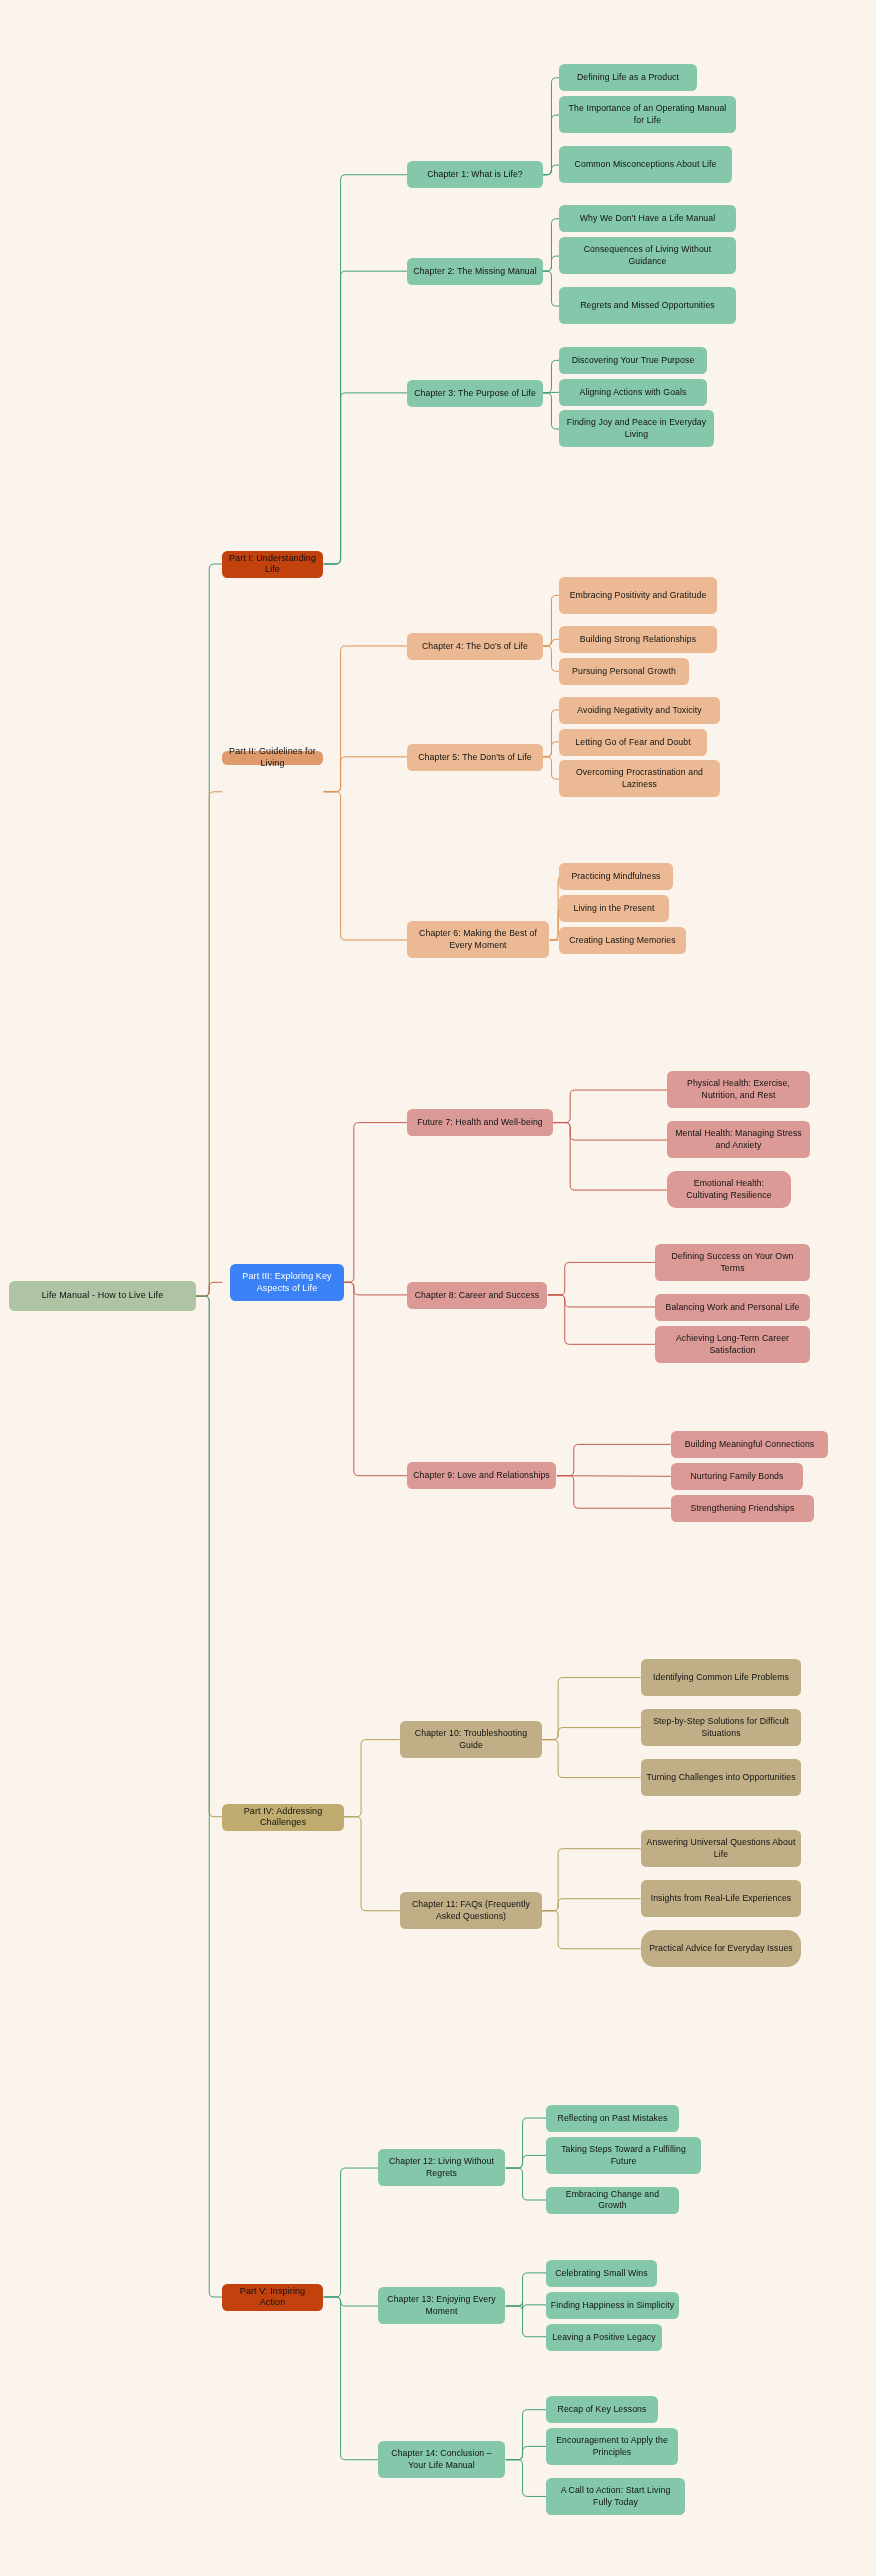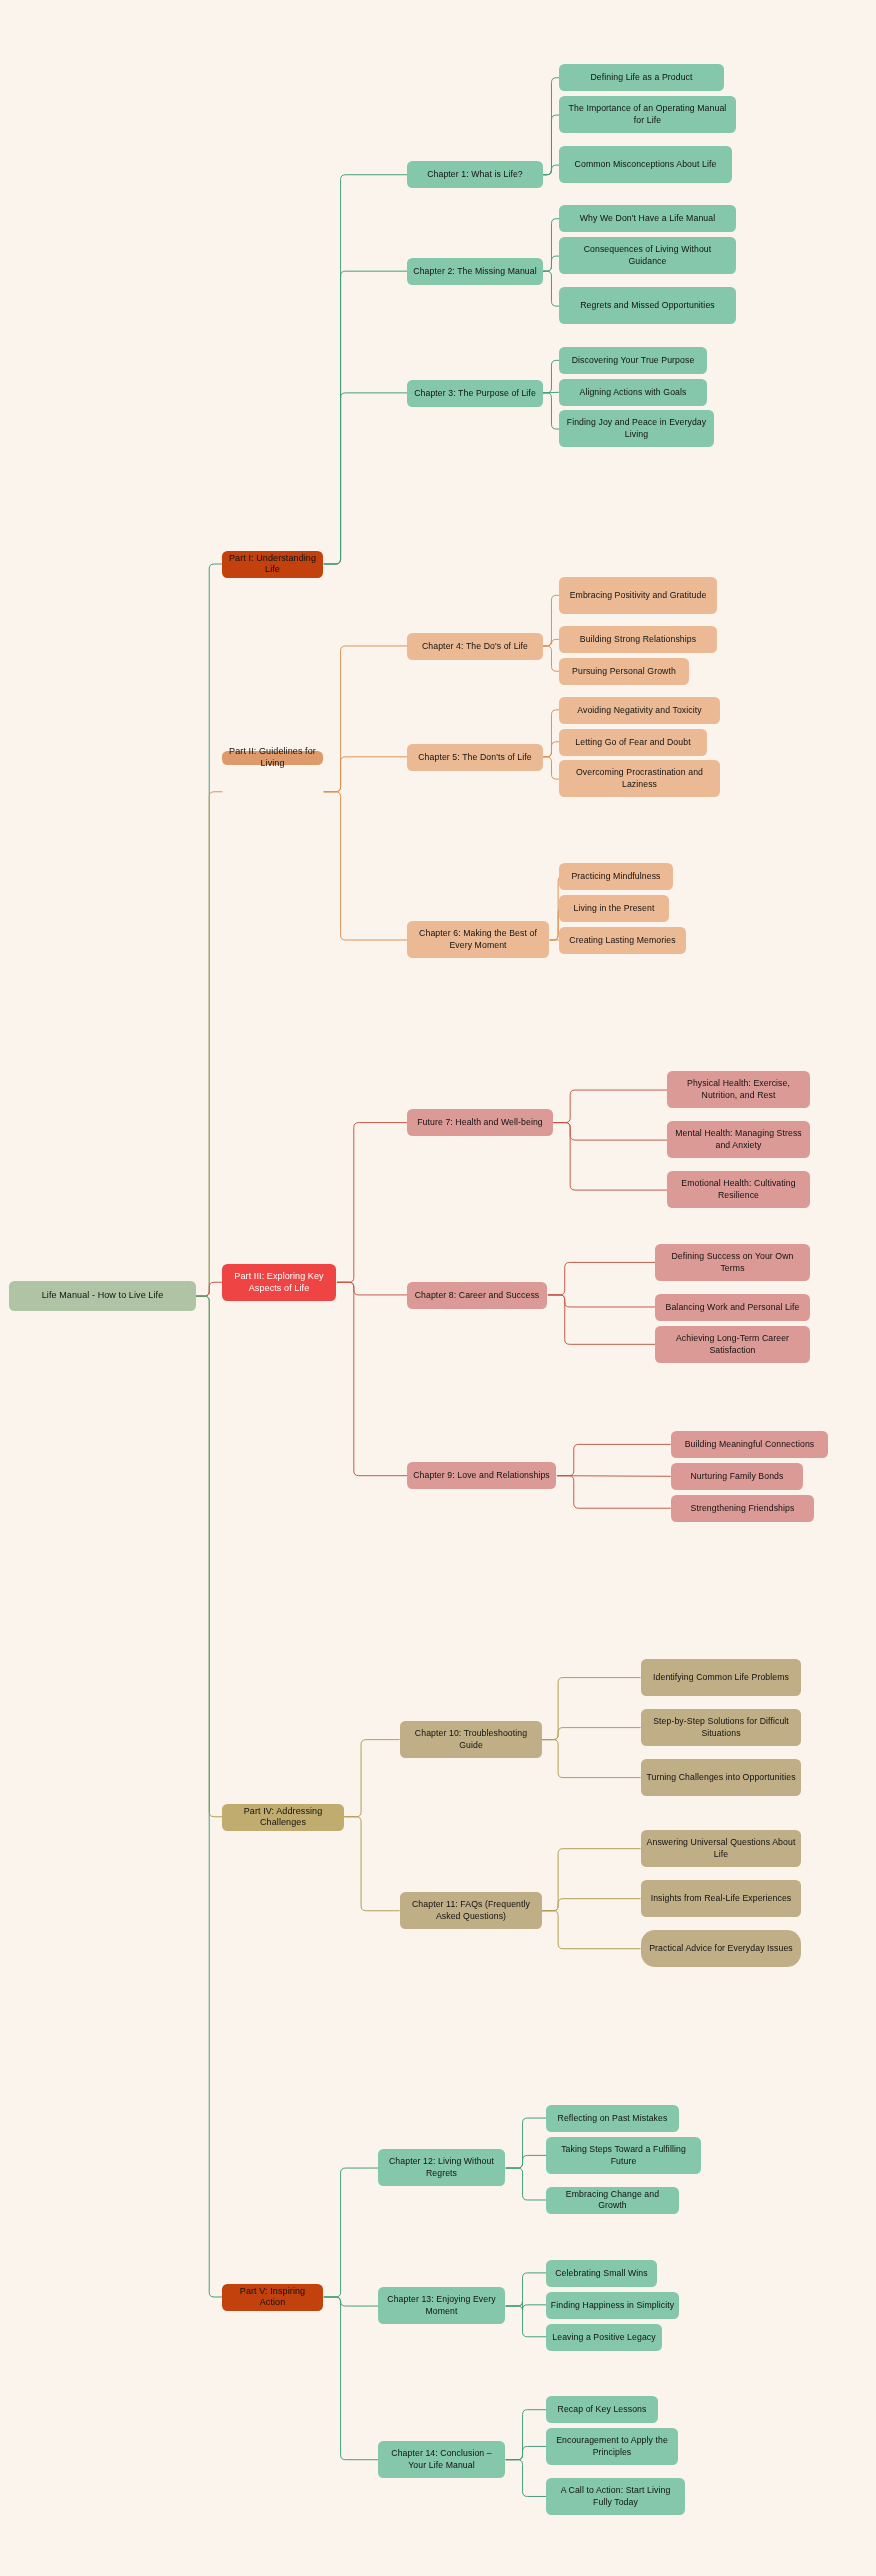--- a/index.html
+++ b/index.html
@@ -21,21 +21,21 @@
     padding:1.8px 4.8px;
     font-size:8.7px;
     letter-spacing:0.1px;
   }
   .node.root{background:#AFC4A4;font-size:9px;}
   .node.lvl1{font-size:9px;}
   .node.p1,.node.p5{background:#c2410c;}
   .node.c-green{background:#84C7AB;}
   .node.p2{background:#DE9A6A;}
   .node.c-orange{background:#EBBA94;}
-  .node.p3{background:#ef4444;color:#FFFFFF;}
+  .node.p3{background:#3b82f6;color:#FFFFFF;margin-left:8px;}
   .node.c-red{background:#DB9A96;}
   .node.p4{background:#C0AC6E;}
   .node.c-khaki{background:#BFAE86;}
 </style>
 </head>
 <body>
 
 <div id="canvas">
   <svg class="links" id="links" viewBox="0 0 1455 4275">
       <path d="M 325 2151 L 339 2151 Q 347 2151 347 2143 L 347 944 Q 347 936 355 936 L 369 936" fill="none" stroke="#3E9B78" stroke-width="1.6"></path>
@@ -97,21 +97,21 @@
       <path d="M 839 3827 L 859 3827 Q 867 3827 867 3835 L 867 3870 Q 867 3878 875 3878 L 906 3878" fill="none" stroke="#3E9B78" stroke-width="1.6"></path>
       <path d="M 537 3812 L 557 3812 Q 565 3812 565 3820 L 565 4074 Q 565 4082 573 4082 L 628 4082" fill="none" stroke="#3E9B78" stroke-width="1.6"></path>
       <path d="M 839 4082 L 859 4082 Q 867 4082 867 4074 L 867 4007 Q 867 3999 875 3999 L 906 3999" fill="none" stroke="#3E9B78" stroke-width="1.6"></path>
       <path d="M 839 4082 L 859 4082 Q 867 4082 867 4074 L 867 4068 Q 867 4060 875 4060 L 906 4060" fill="none" stroke="#3E9B78" stroke-width="1.6"></path>
       <path d="M 839 4082 L 859 4082 Q 867 4082 867 4090 L 867 4135 Q 867 4143 875 4143 L 906 4143" fill="none" stroke="#3E9B78" stroke-width="1.6"></path>
     </svg>
   <div id="nodes">
       <div class="node root" style="left: 9px; top: 1281px; width: 187px; height: 30px;">Life Manual - How to Live Life</div>
       <div class="node lvl1 p1" style="left: 222px; top: 551px; width: 101px; height: 26.5px;">Part I: Understanding Life</div>
       <div class="node c-green" style="left: 407px; top: 161px; width: 136px; height: 26.5px;">Chapter 1: What is Life?</div>
-      <div class="node c-green" style="left: 559px; top: 64px; width: 165px; height: 26.5px;">Defining Life as a Product</div>
+      <div class="node c-green" style="left: 559px; top: 64px; width: 138px; height: 26.5px;">Defining Life as a Product</div>
       <div class="node c-green" style="left: 559px; top: 96px; width: 177px; height: 37px;">The Importance of an Operating Manual for Life</div>
       <div class="node c-green" style="left: 559px; top: 146px; width: 173px; height: 37px;">Common Misconceptions About Life</div>
       <div class="node c-green" style="left: 407px; top: 258px; width: 136px; height: 26.5px;">Chapter 2: The Missing Manual</div>
       <div class="node c-green" style="left: 559px; top: 205px; width: 177px; height: 26.5px;">Why We Don't Have a Life Manual</div>
       <div class="node c-green" style="left: 559px; top: 237px; width: 177px; height: 37px;">Consequences of Living Without Guidance</div>
       <div class="node c-green" style="left: 559px; top: 287px; width: 177px; height: 37px;">Regrets and Missed Opportunities</div>
       <div class="node c-green" style="left: 407px; top: 380px; width: 136px; height: 26.5px;">Chapter 3: The Purpose of Life</div>
       <div class="node c-green" style="left: 559px; top: 347px; width: 148px; height: 26.5px;">Discovering Your True Purpose</div>
       <div class="node c-green" style="left: 559px; top: 379px; width: 148px; height: 26.5px;">Aligning Actions with Goals</div>
       <div class="node c-green" style="left: 559px; top: 410px; width: 155px; height: 37px;">Finding Joy and Peace in Everyday Living</div>
@@ -125,21 +125,21 @@
       <div class="node c-orange" style="left: 559px; top: 729px; width: 148px; height: 26.5px;">Letting Go of Fear and Doubt</div>
       <div class="node c-orange" style="left: 559px; top: 760px; width: 161px; height: 37px;">Overcoming Procrastination and Laziness</div>
       <div class="node c-orange" style="left: 407px; top: 921px; width: 142px; height: 37px;">Chapter 6: Making the Best of Every Moment</div>
       <div class="node c-orange" style="left: 559px; top: 863px; width: 114px; height: 26.5px;">Practicing Mindfulness</div>
       <div class="node c-orange" style="left: 559px; top: 895px; width: 110px; height: 26.5px;">Living in the Present</div>
       <div class="node c-orange" style="left: 559px; top: 927px; width: 127px; height: 26.5px;">Creating Lasting Memories</div>
       <div class="node lvl1 p3" style="left: 222px; top: 1264px; width: 114px; height: 37px;">Part III: Exploring Key Aspects of Life</div>
       <div class="node c-red" style="left: 407px; top: 1109px; width: 146px; height: 26.5px;">Future 7: Health and Well-being</div>
       <div class="node c-red" style="left: 667px; top: 1071px; width: 143px; height: 37px;">Physical Health: Exercise, Nutrition, and Rest</div>
       <div class="node c-red" style="left: 667px; top: 1121px; width: 143px; height: 37px;">Mental Health: Managing Stress and Anxiety</div>
-      <div class="node c-red" style="left: 667px; top: 1171px; width: 143px; height: 37px;">Emotional Health: Cultivating Resilience</div>
+      <div class="node c-red" style="left: 667px; top: 1171px; width: 124px; height: 37px; border-radius: 9px;">Emotional Health: Cultivating Resilience</div>
       <div class="node c-red" style="left: 407px; top: 1282px; width: 140px; height: 26.5px;">Chapter 8: Career and Success</div>
       <div class="node c-red" style="left: 655px; top: 1244px; width: 155px; height: 37px;">Defining Success on Your Own Terms</div>
       <div class="node c-red" style="left: 655px; top: 1294px; width: 155px; height: 26.5px;">Balancing Work and Personal Life</div>
       <div class="node c-red" style="left: 655px; top: 1326px; width: 155px; height: 37px;">Achieving Long-Term Career Satisfaction</div>
       <div class="node c-red" style="left: 407px; top: 1462px; width: 149px; height: 26.5px;">Chapter 9: Love and Relationships</div>
       <div class="node c-red" style="left: 671px; top: 1431px; width: 157px; height: 26.5px;">Building Meaningful Connections</div>
       <div class="node c-red" style="left: 671px; top: 1463px; width: 132px; height: 26.5px;">Nurturing Family Bonds</div>
       <div class="node c-red" style="left: 671px; top: 1495px; width: 143px; height: 26.5px;">Strengthening Friendships</div>
       <div class="node lvl1 p4" style="left: 222px; top: 1804px; width: 122px; height: 26.5px;">Part IV: Addressing Challenges</div>
       <div class="node c-khaki" style="left: 400px; top: 1721px; width: 142px; height: 37px;">Chapter 10: Troubleshooting Guide</div>

